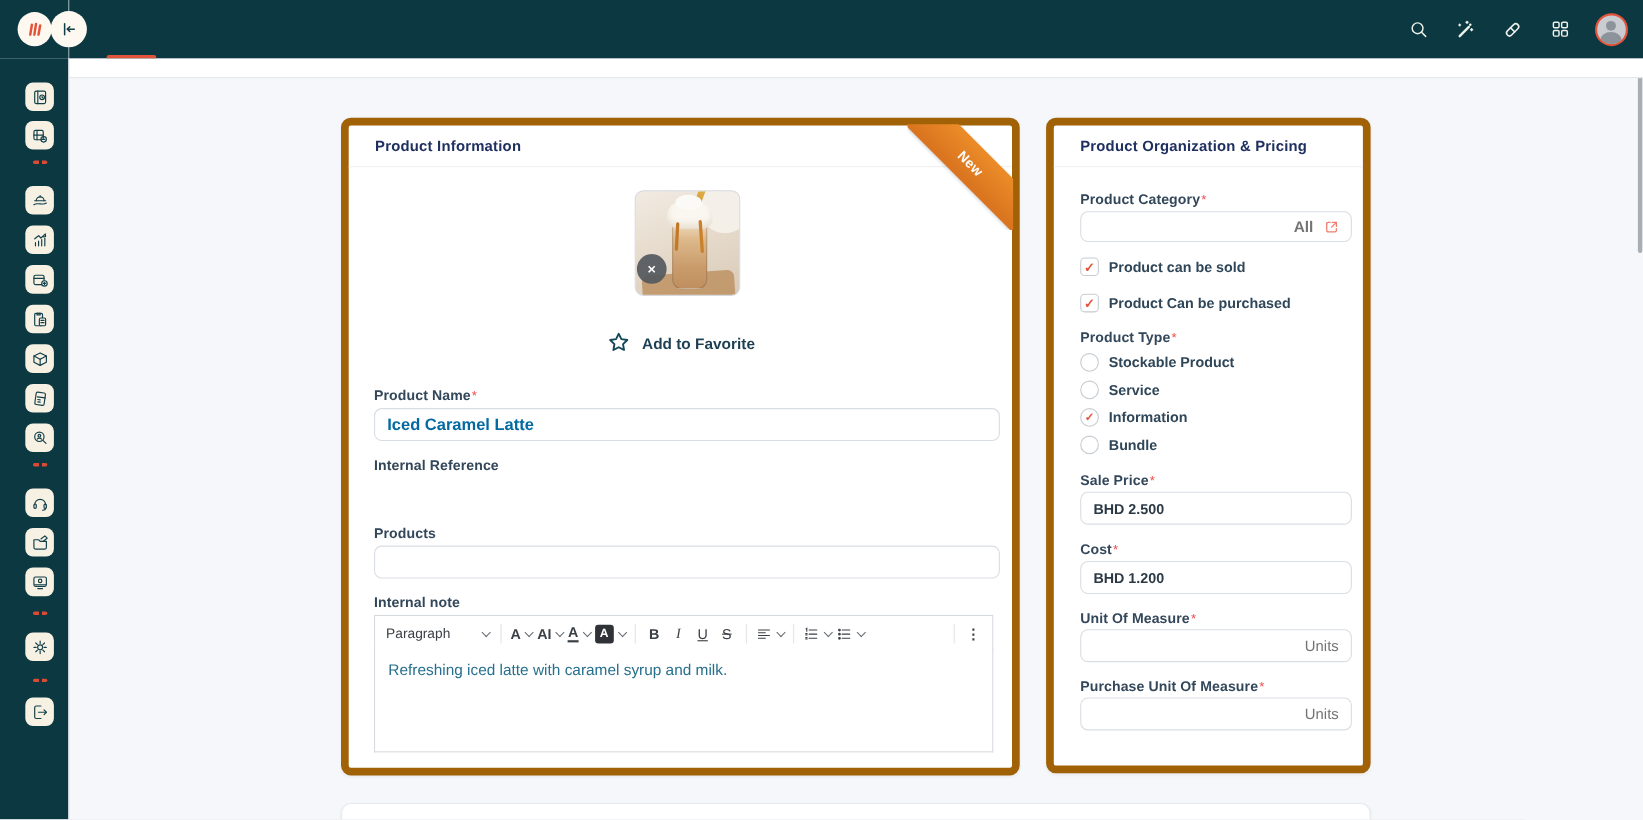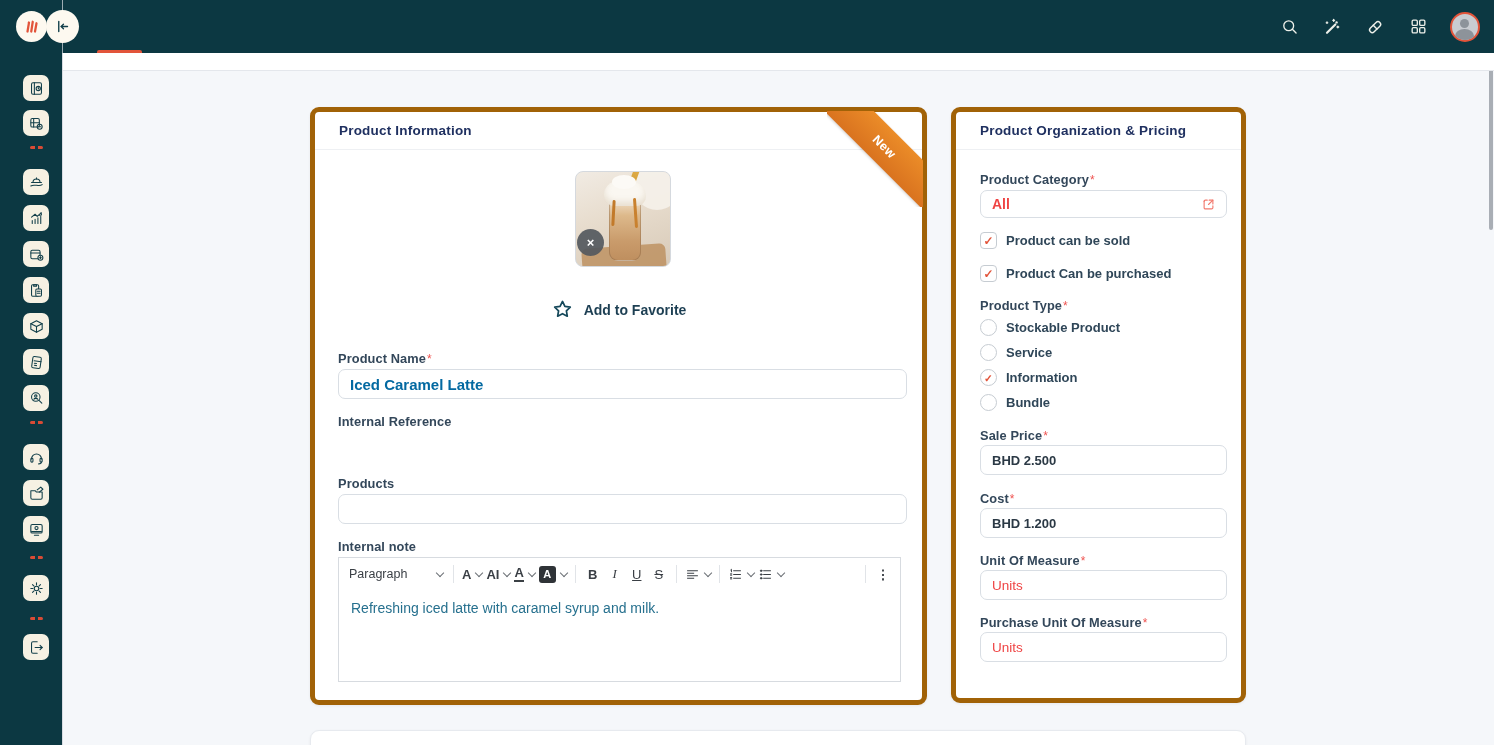--- a/index.html
+++ b/index.html
@@ -29,32 +29,32 @@
 
   
   .sidebar { position:absolute; top:53px; left:0; width:62px; bottom:0; background:#0c3842; z-index:10; }
   .side-icon { position:absolute; left:23px; width:26px; height:26px; background:#f6f1e3; border-radius:7px;
     display:flex; align-items:center; justify-content:center; cursor:pointer; }
   .side-icon svg { stroke:#123f4a; fill:none; stroke-width:1.5; stroke-linecap:round; stroke-linejoin:round; }
   .side-sep { position:absolute; left:30px; width:13px; height:3px; border-radius:2px;
     background:linear-gradient(90deg,#d94b35 0 5px,transparent 5px 8px,#d94b35 8px 13px); }
 
   
-  .card { position:absolute; background:#fff; border:5px solid #a16207; border-radius:9px;
+  .card { position:absolute; background:#fff; border:7px solid #a16207; border-radius:9px;
     box-shadow:0 1px 3px rgba(16,24,40,.06); }
   .card-header { height:38px; display:flex; align-items:center; padding:0 24px; border-bottom:1px solid #eef0f3; }
   .card-title { font-size:13.5px; font-weight:700; color:#1f3060; letter-spacing:.2px; }
 
   .abs { position:absolute; }
   .field-label { font-size:12.8px; font-weight:600; color:#33475a; letter-spacing:.1px; }
   .req { color:#ef5350; margin-left:1px; font-size:12px; }
   .tinput { border:1px solid #d9dee4; border-radius:7px; background:#fff; width:100%; height:100%;
     padding:0 11px; font-family:"Liberation Sans",sans-serif; font-size:13px; font-weight:600; color:#2b3945; outline:none; }
   .tinput.big { font-size:15px; font-weight:700; color:#0369a1; }
-  .tinput.light { font-weight:500; font-size:13.5px; color:#ef4444; }
+  .tinput.light { font-weight:500; font-size:13.5px; color:#737373;text-align:right; }
 
   
   .ribbon-wrap { position:absolute; top:-1px; right:-1px; width:96px; height:96px; overflow:hidden; border-top-right-radius:9px; }
   .ribbon-band { position:absolute; top:18px; right:-44px; width:165px; height:35px;
     background:linear-gradient(180deg,#eb8c28,#d9731f); transform:rotate(45deg);
     display:flex; align-items:center; justify-content:center; box-shadow:0 1px 3px rgba(0,0,0,.18); }
   .ribbon-band span { color:#fff; font-size:12.5px; font-weight:700; letter-spacing:.4px; }
 
   
   .pimg { position:absolute; left:260px; top:59px; width:96px; height:96px; border-radius:8px;

